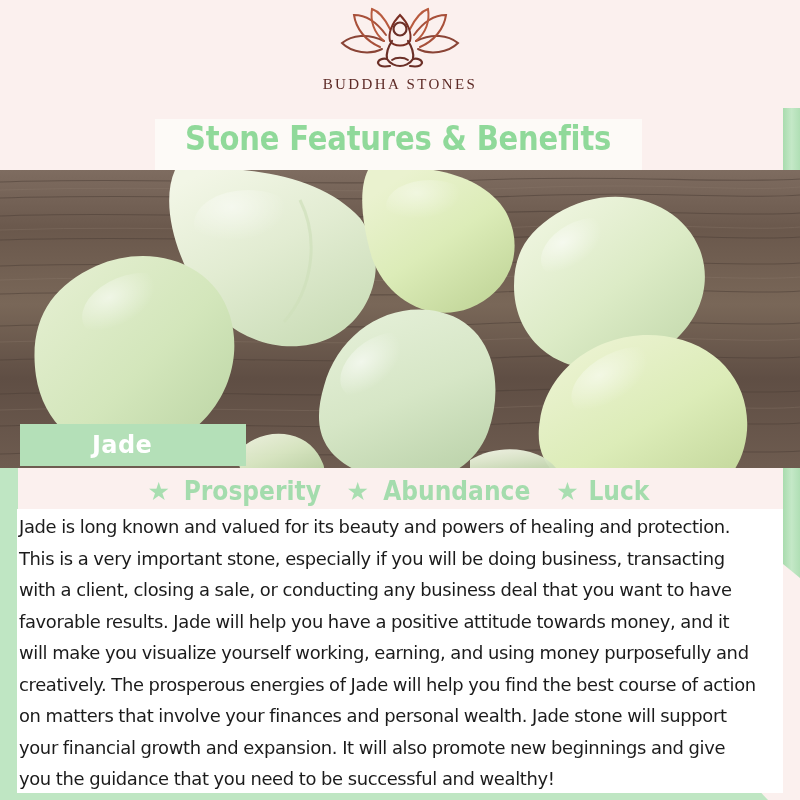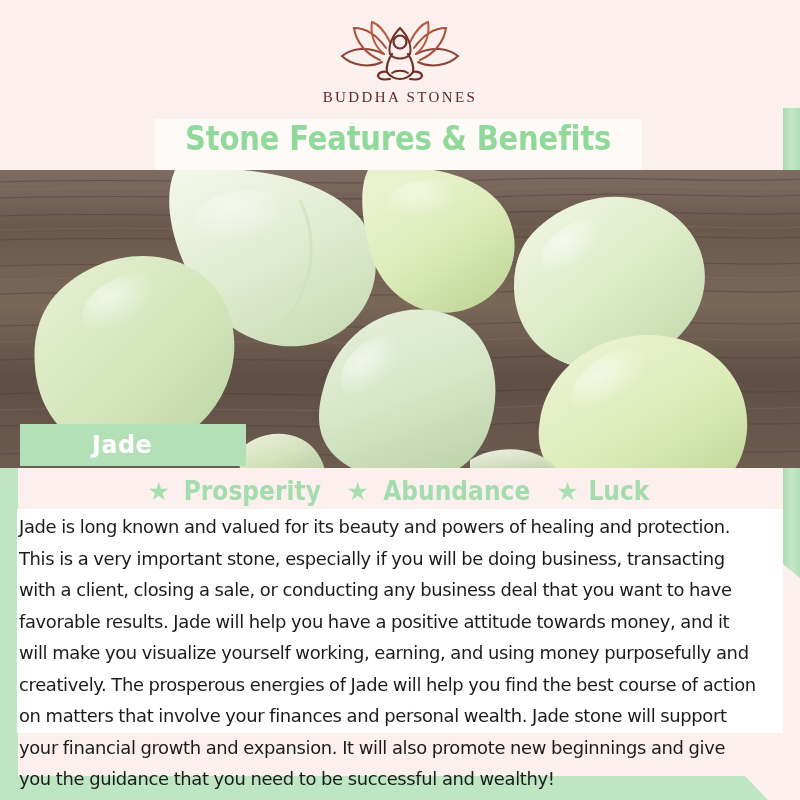--- a/index.html
+++ b/index.html
@@ -49,21 +49,21 @@
 
   
   .logo-wrap {
     position: absolute;
     left: 0; top: 0;
     width: 800px; height: 118px;
     display: flex;
     flex-direction: column;
     align-items: center;
     justify-content: flex-start;
-    padding-top: 20px;
+    padding-top: 7px;
     box-sizing: border-box;
   }
   .logo-mark { width: 132px; height: 62px; display: block; }
   .logo-text {
     margin-top: 7px;
     font-family: "Liberation Serif", serif;
     font-size: 15px;
     letter-spacing: 2.4px;
     color: #5d2a26;
     font-weight: 400;
@@ -146,21 +146,21 @@
     font-size: 26px;
     color: #a4dcad;
     transform: scaleX(0.9);
     white-space: nowrap;
   }
 
   
   .body-copy {
     position: absolute;
     left: 17px; top: 509px;
-    width: 766px; height: 224px;
+    width: 766px; height: 284px;
     background: #ffffff;
     box-sizing: border-box;
     padding: 2px 14px 0 2px;
   }
   .body-copy p {
     margin: 0;
     font-family: "DejaVu Sans", sans-serif;
     font-size: 18.2px;
     line-height: 31.5px;
     color: #1b1b1b;

